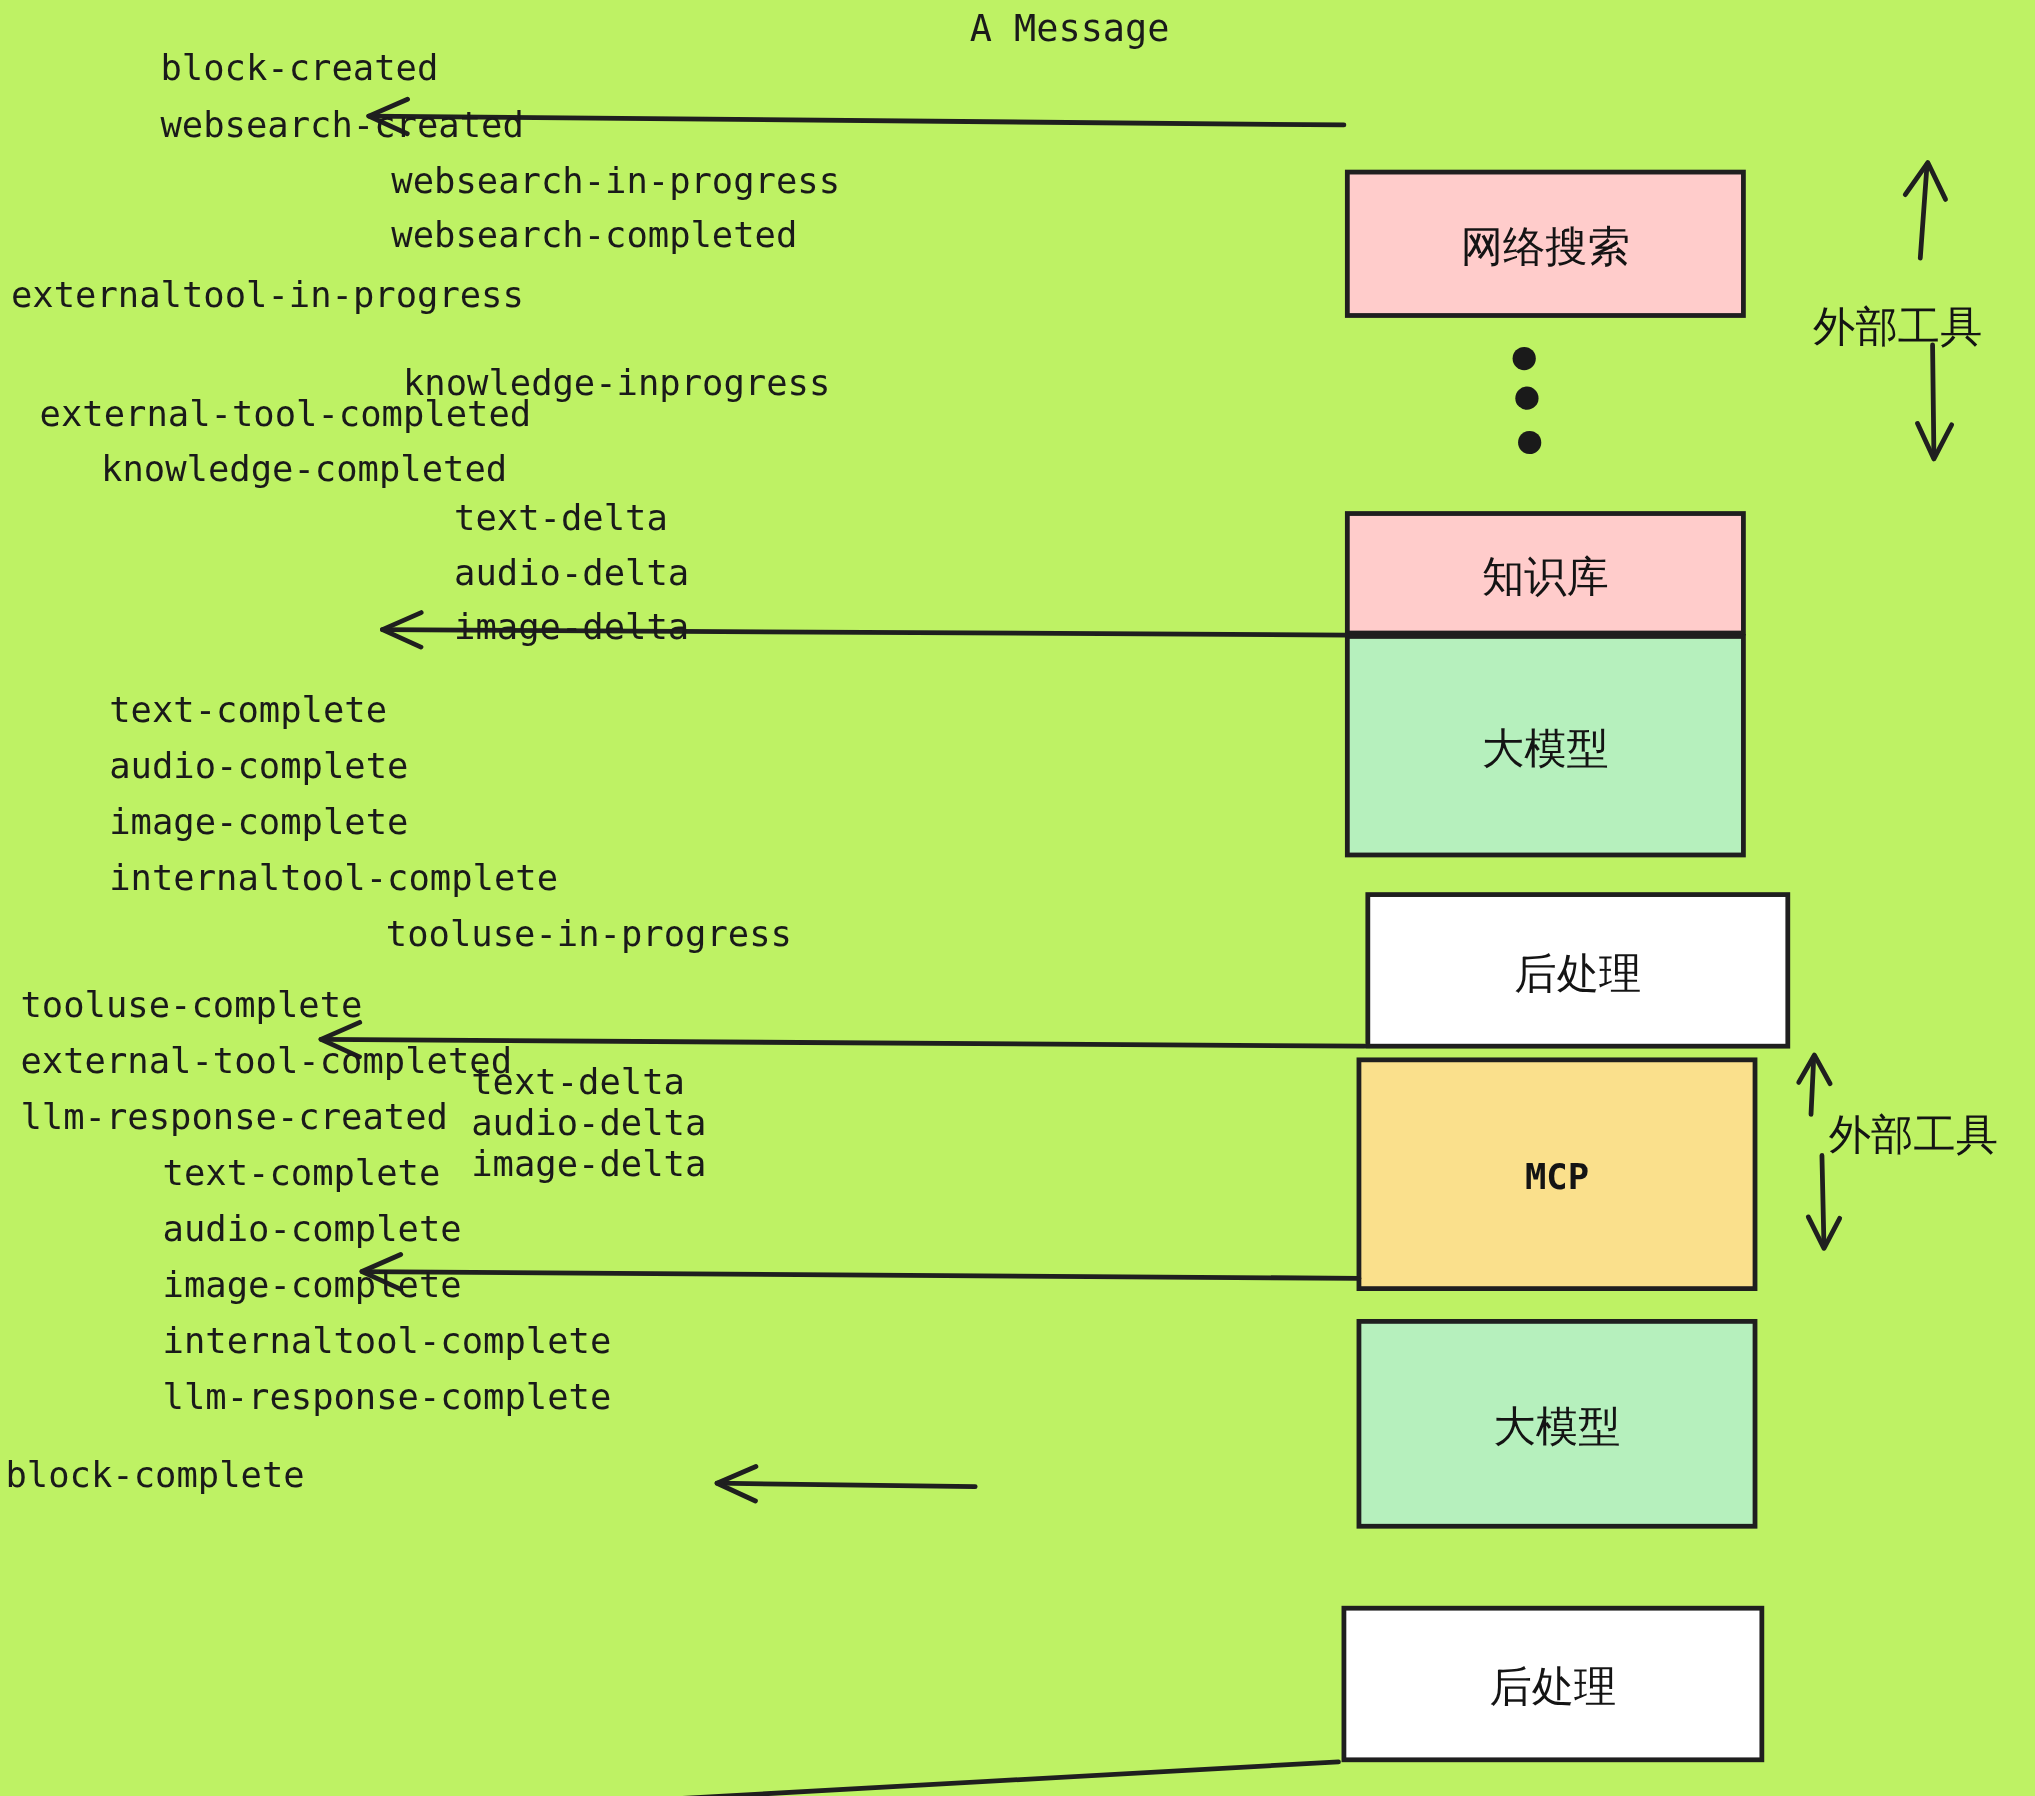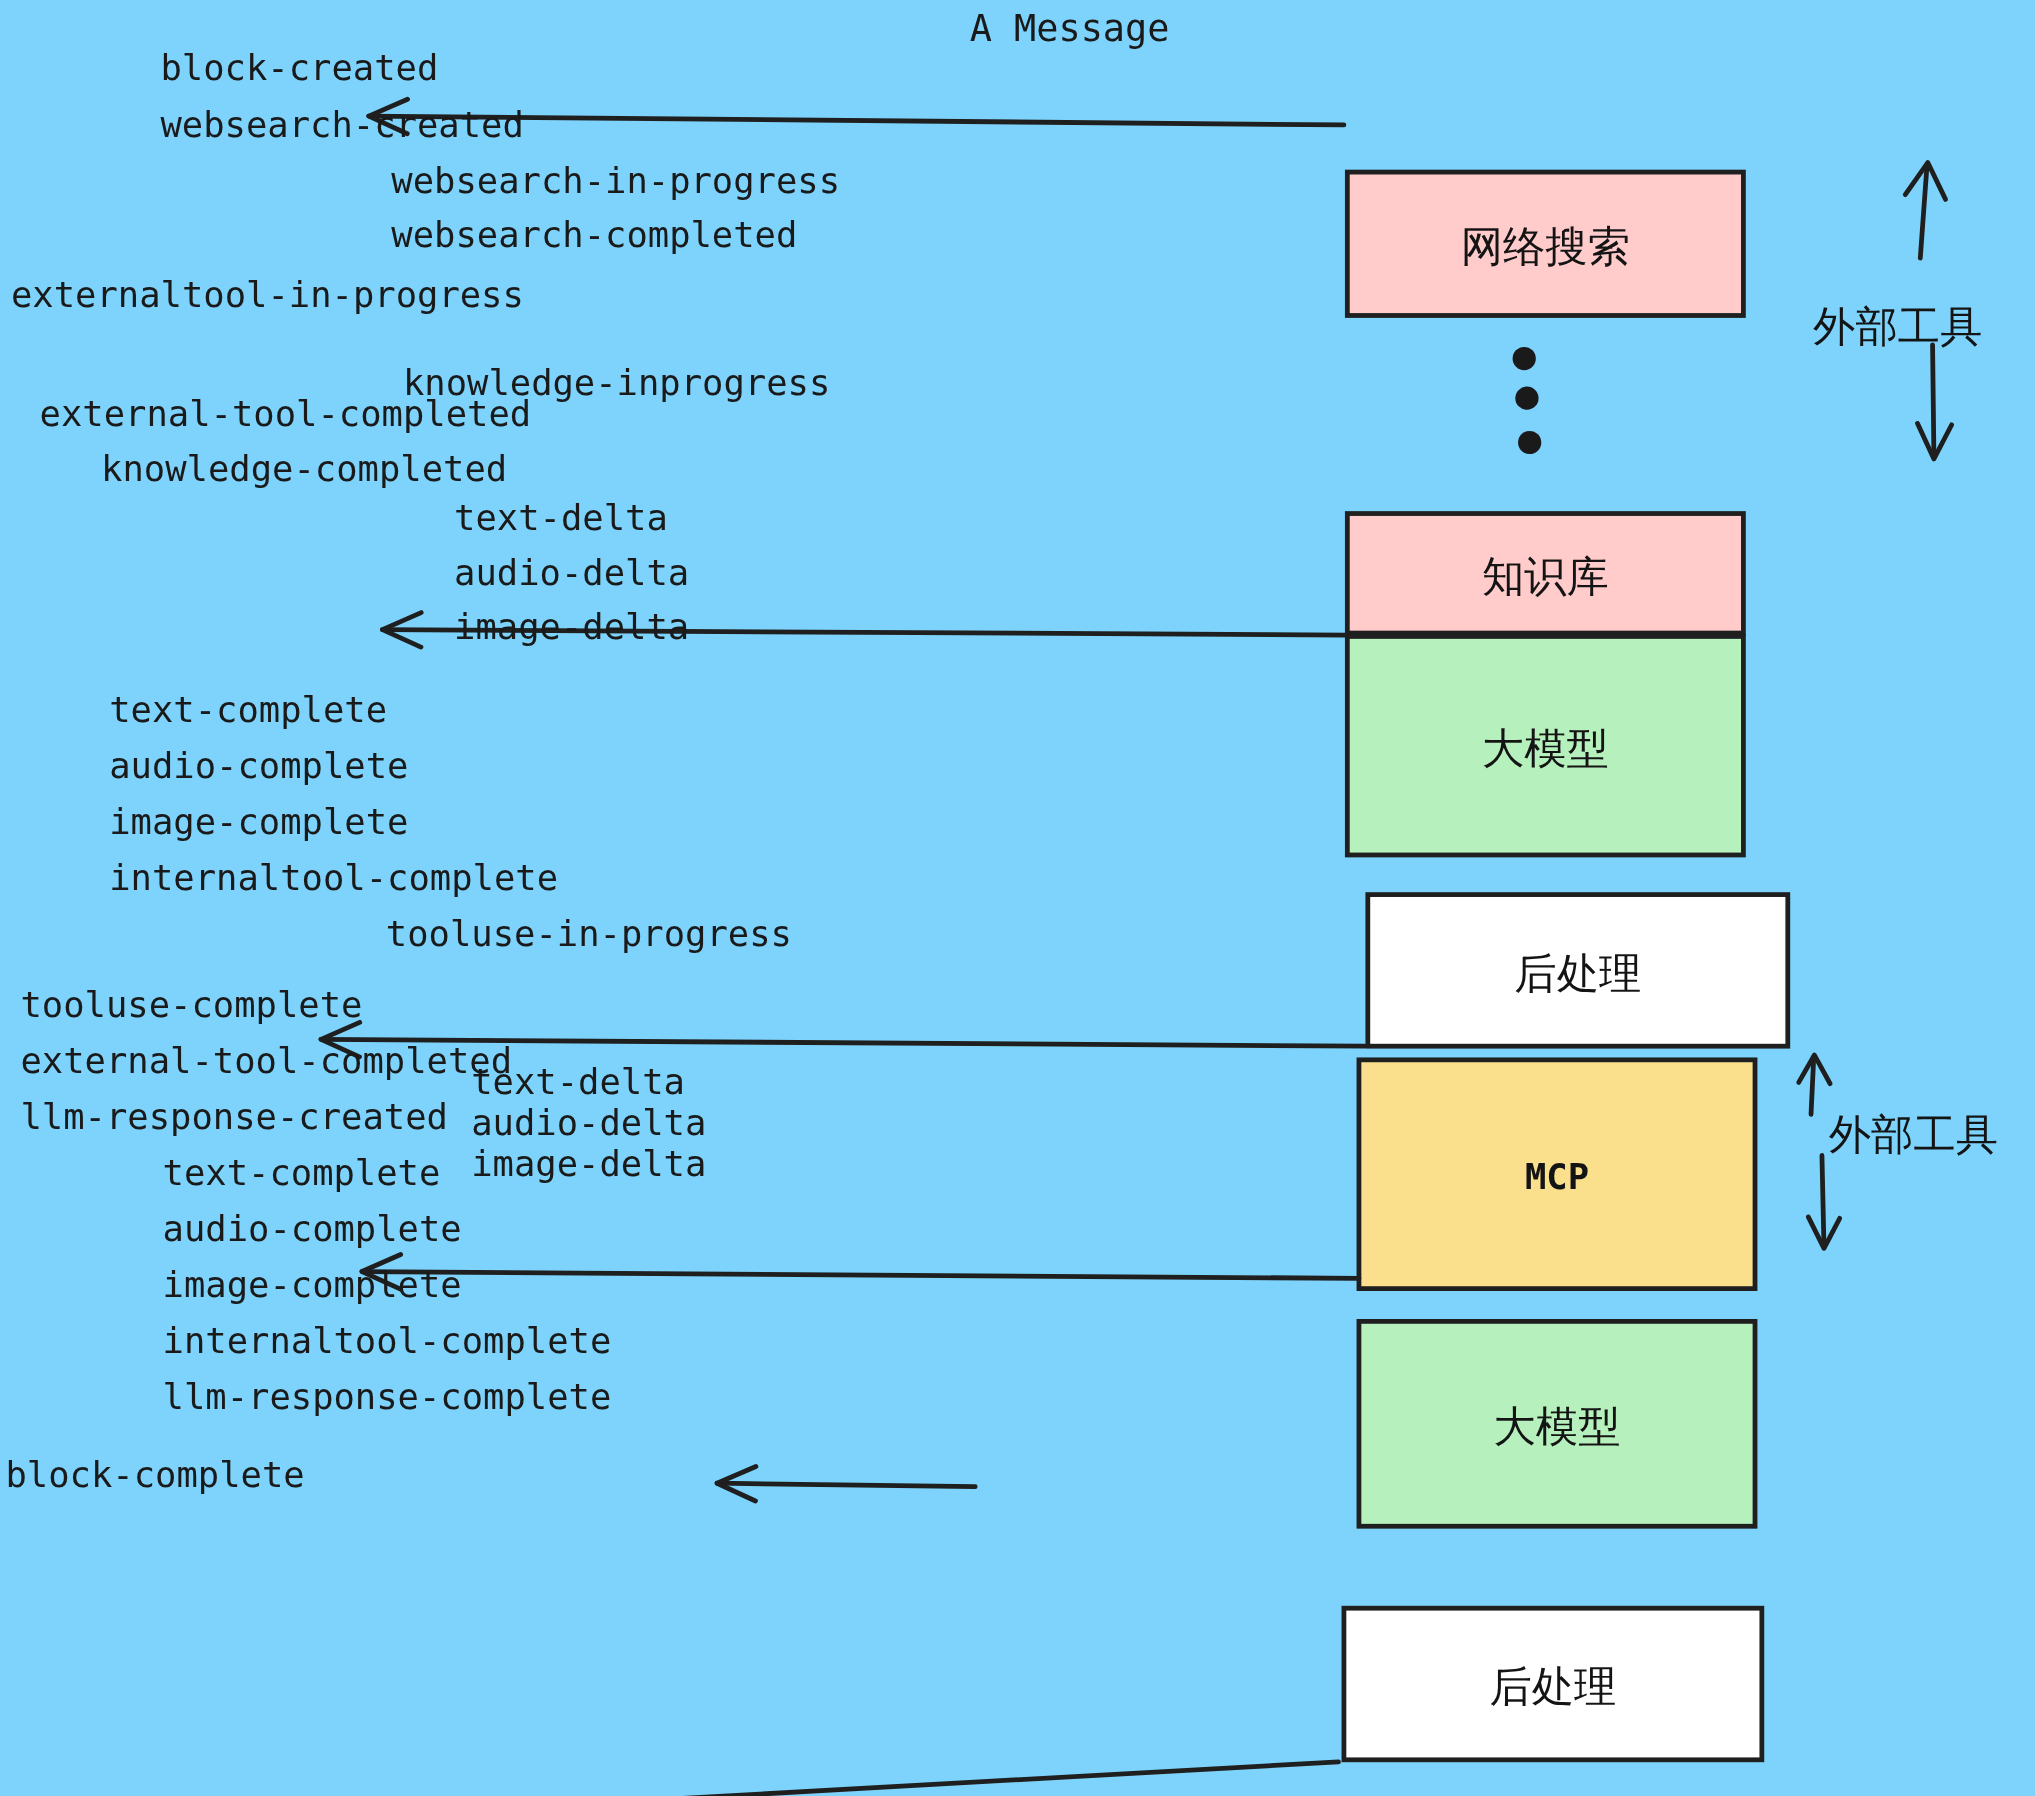--- a/index.html
+++ b/index.html
@@ -4,21 +4,21 @@
 <style>
   html, body {
     margin: 0;
     padding: 0;
     background: #ffffff;
   }
   #stage {
     position: relative;
     width: 2035px;
     height: 1796px;
-    background: #7dd3fc;
+    background: #bef264;
     overflow: hidden;
     font-family: "DejaVu Sans Mono", "Liberation Mono", monospace;
   }
   svg.layer {
     position: absolute;
     left: 0;
     top: 0;
     width: 2035px;
     height: 1796px;
   }

